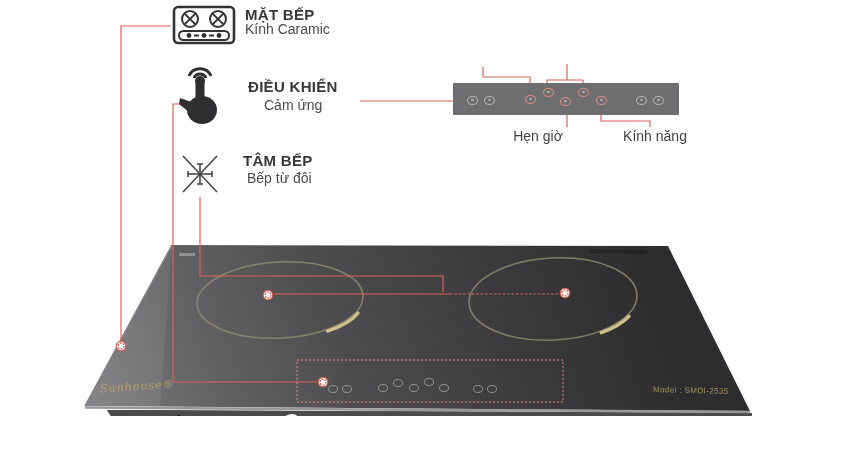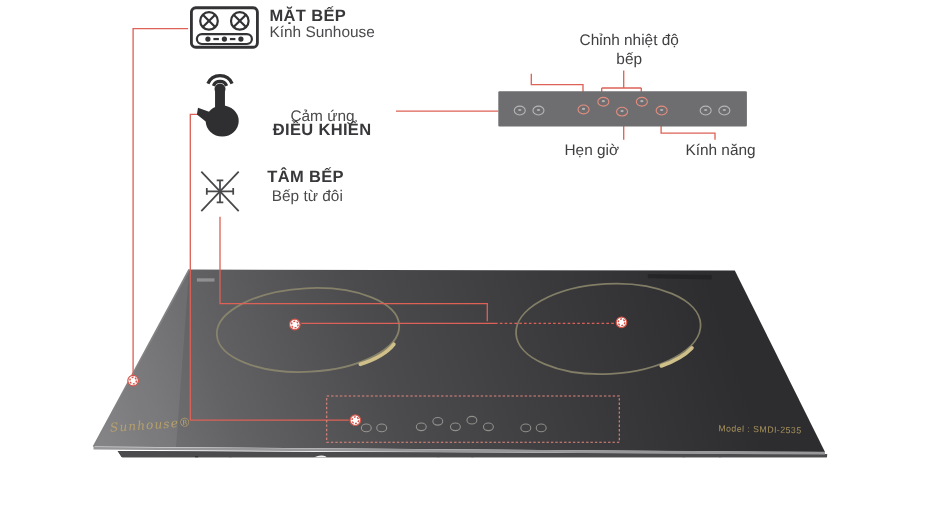--- a/index.html
+++ b/index.html
@@ -145,35 +145,35 @@
     <rect x="7" y="26" width="50" height="9" rx="4.5" fill="none" stroke="#333336" stroke-width="2"></rect>
     <g fill="#333336" stroke="none">
       <circle cx="17" cy="30.5" r="2.4"></circle>
         <circle cx="32" cy="30.5" r="2.4"></circle>
         <circle cx="47" cy="30.5" r="2.4"></circle>
       <rect x="22" y="29.5" width="5" height="2"></rect>
         <rect x="37" y="29.5" width="5" height="2"></rect>
     </g>
   </svg>
   <div class="abs feat-title" style="left:245px;top:6px;">MẶT BẾP</div>
-  <div class="abs feat-sub" style="left:245px;top:21px;">Kính Sunhouse</div>
+  <div class="abs feat-sub" style="left:245px;top:21px;">Kính Caramic</div>
 
   <svg class="abs" style="left:172px;top:62px;" width="50" height="64" viewBox="0 0 50 64">
     <g fill="none" stroke="#2f2f31" stroke-width="3">
       <path d="M 17 14 A 12 12 0 0 1 39 14"></path>
       <path d="M 22 16 A 6.5 6.5 0 0 1 34 16"></path>
     </g>
     <g fill="#2f2f31" stroke="none">
       <circle cx="28" cy="19" r="5"></circle>
       <rect x="23.5" y="17" width="9" height="26" rx="4.5"></rect>
       <ellipse cx="30" cy="48" rx="15" ry="14"></ellipse>
       <polygon points="8,36 25,42 17,50 7,42"></polygon>
     </g>
   </svg>
-  <div class="abs feat-title" style="left:248px;top:78px;margin-top:32px;">ĐIỀU KHIỂN</div>
+  <div class="abs feat-title" style="left:248px;top:78px;">ĐIỀU KHIỂN</div>
   <div class="abs feat-sub" style="left:248px;top:97px;margin-left:16px;">Cảm ứng</div>
 
   <svg class="abs" style="left:178px;top:149px;" width="44" height="50" viewBox="0 0 44 50">
     <g fill="none" stroke="#48484b" stroke-width="1.6">
       <line x1="5" y1="7" x2="39" y2="43"></line>
       <line x1="39" y1="7" x2="5" y2="43"></line>
       <line x1="10" y1="25" x2="34" y2="25"></line>
       <line x1="10" y1="22" x2="10" y2="28"></line>
       <line x1="34" y1="22" x2="34" y2="28"></line>
       <line x1="22" y1="15" x2="22" y2="35"></line>
@@ -189,20 +189,19 @@
     <span class="sbtn" style="left:30.5px;top:12.5px;"></span>
     <span class="sbtn red" style="left:71.5px;top:11.5px;"></span>
     <span class="sbtn red" style="left:89.5px;top:4.5px;"></span>
     <span class="sbtn red" style="left:124.5px;top:4.5px;"></span>
     <span class="sbtn red" style="left:106.5px;top:13.5px;"></span>
     <span class="sbtn red" style="left:142.5px;top:12.5px;"></span>
     <span class="sbtn" style="left:182.5px;top:12.5px;"></span>
     <span class="sbtn" style="left:199.5px;top:12.5px;"></span>
   </div>
 
-  <div class="abs callout" style="left:526px;top:28px;width:92px;">Chỉnh nhiệt độ bếp</div>
   <div class="abs callout" style="left:503px;top:128px;width:70px;">Hẹn giờ</div>
   <div class="abs callout" style="left:610px;top:128px;width:90px;">Kính năng</div>
 
   <div class="abs brand" style="left:100px;top:380px;">Sunhouse®</div>
   <div class="abs model" style="left:653px;top:386px;">Model : SMDI-2535</div>
 
 </div>
 
 </body></html>

